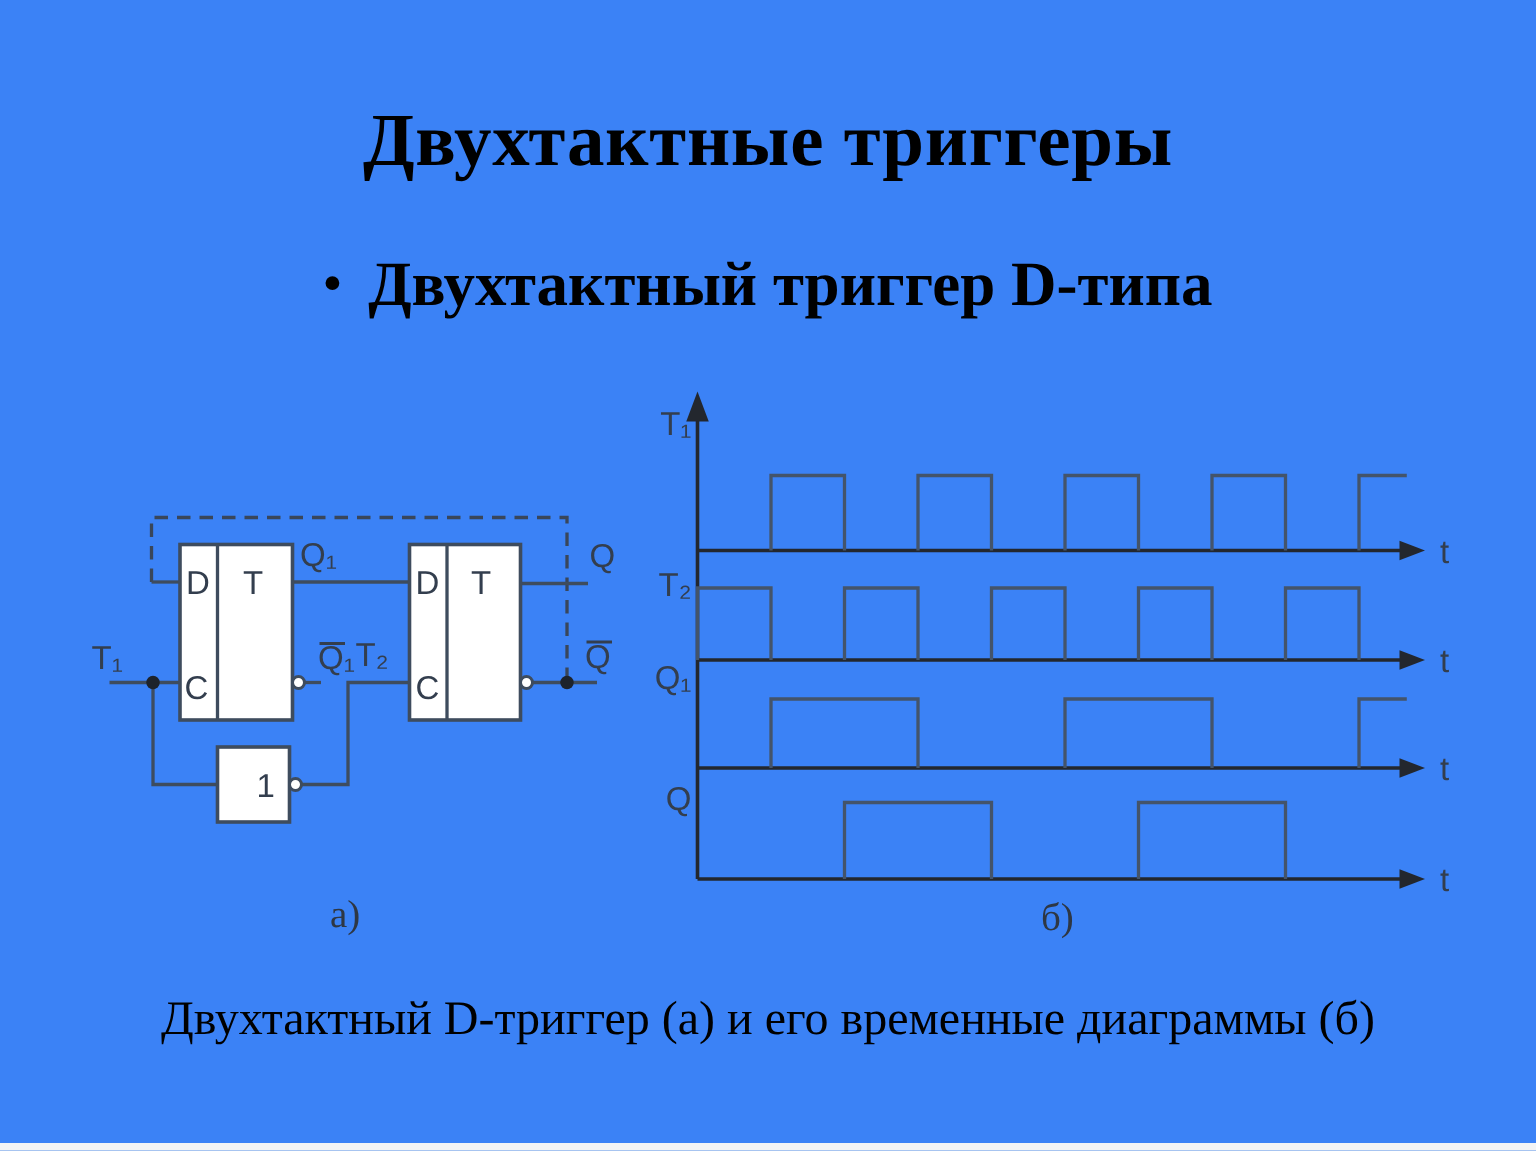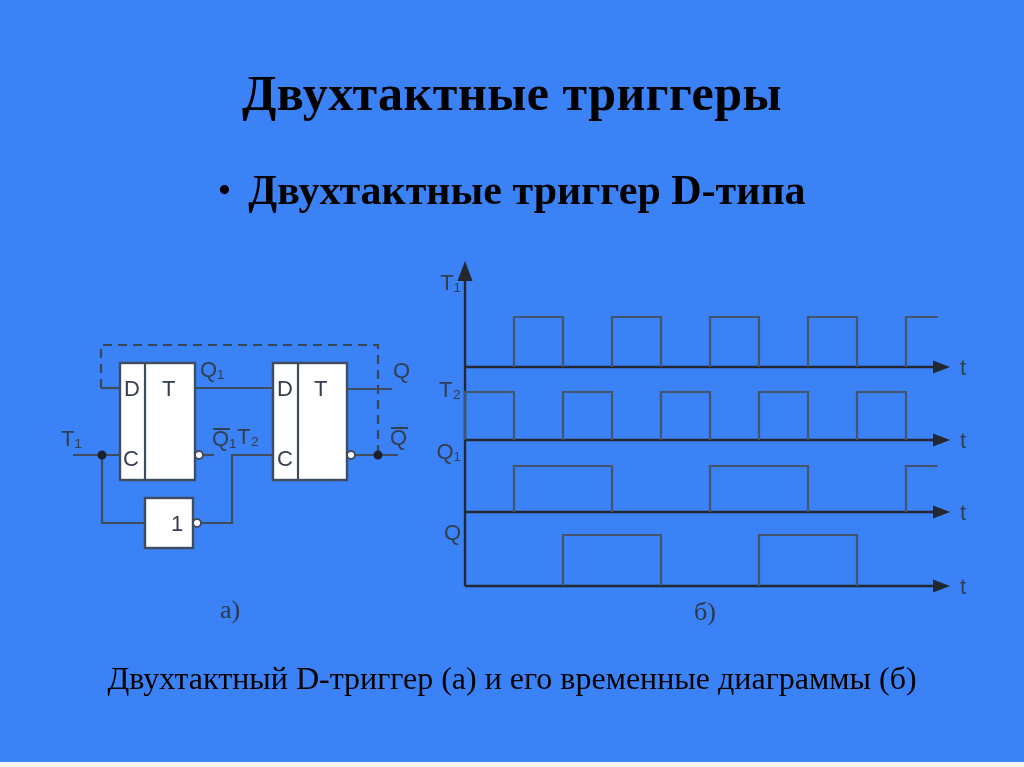--- a/index.html
+++ b/index.html
@@ -37,21 +37,21 @@
   .arrow{fill:#23272e;stroke:none;}
   .wave{stroke:#44546a;stroke-width:2.2;fill:none;}
 </style>
 </head>
 <body>
 
 <div class="slide">
 
   <div class="title">Двухтактные триггеры</div>
 
-  <div class="bullet-line"><span class="dot">•</span><span>Двухтактные триггер D-типа</span></div>
+  <div class="bullet-line"><span class="dot">•</span><span>Двухтактный триггер D-типа</span></div>
 
   <svg class="figure" width="1024" height="405" viewBox="0 255 1024 405">
 
     <g>
 
       <polyline class="dash" points="101,388 101,345 378,345 378,455"></polyline>
 
       <line class="cline" x1="101" y1="388" x2="120" y2="388"></line>
       <line class="cline" x1="73" y1="455" x2="120" y2="455"></line>
       <polyline class="cline" points="102,455 102,523 145,523"></polyline>

